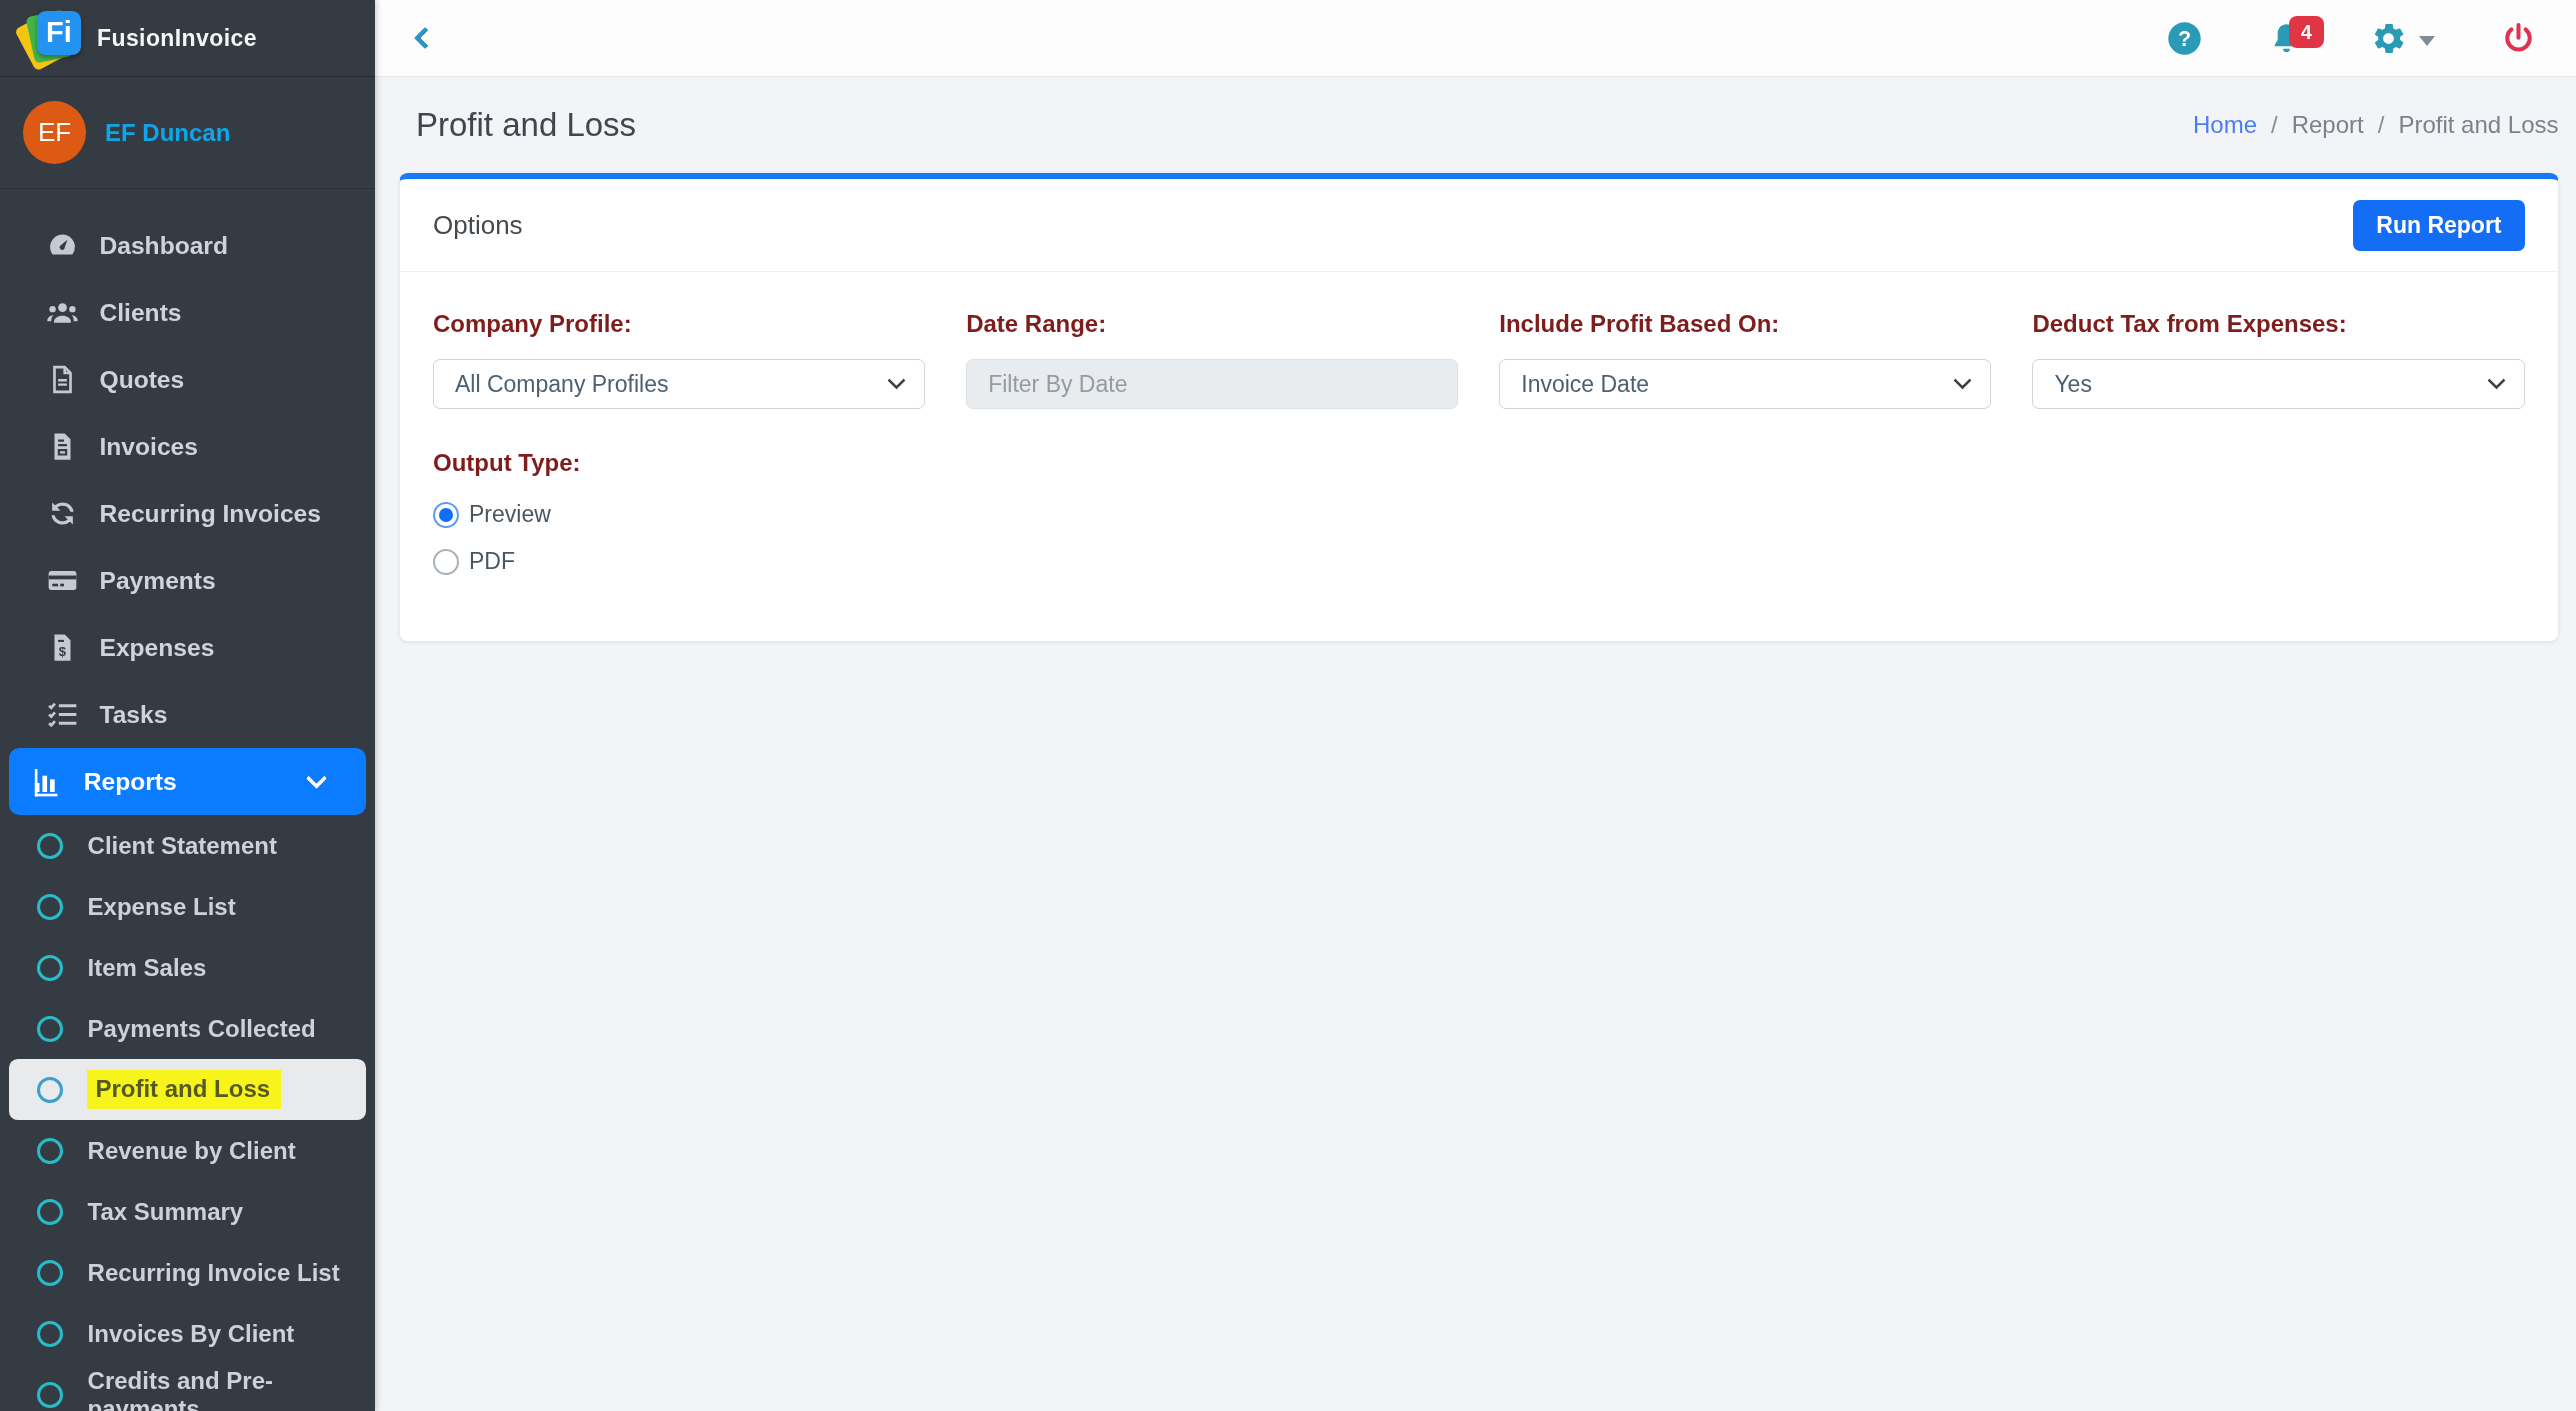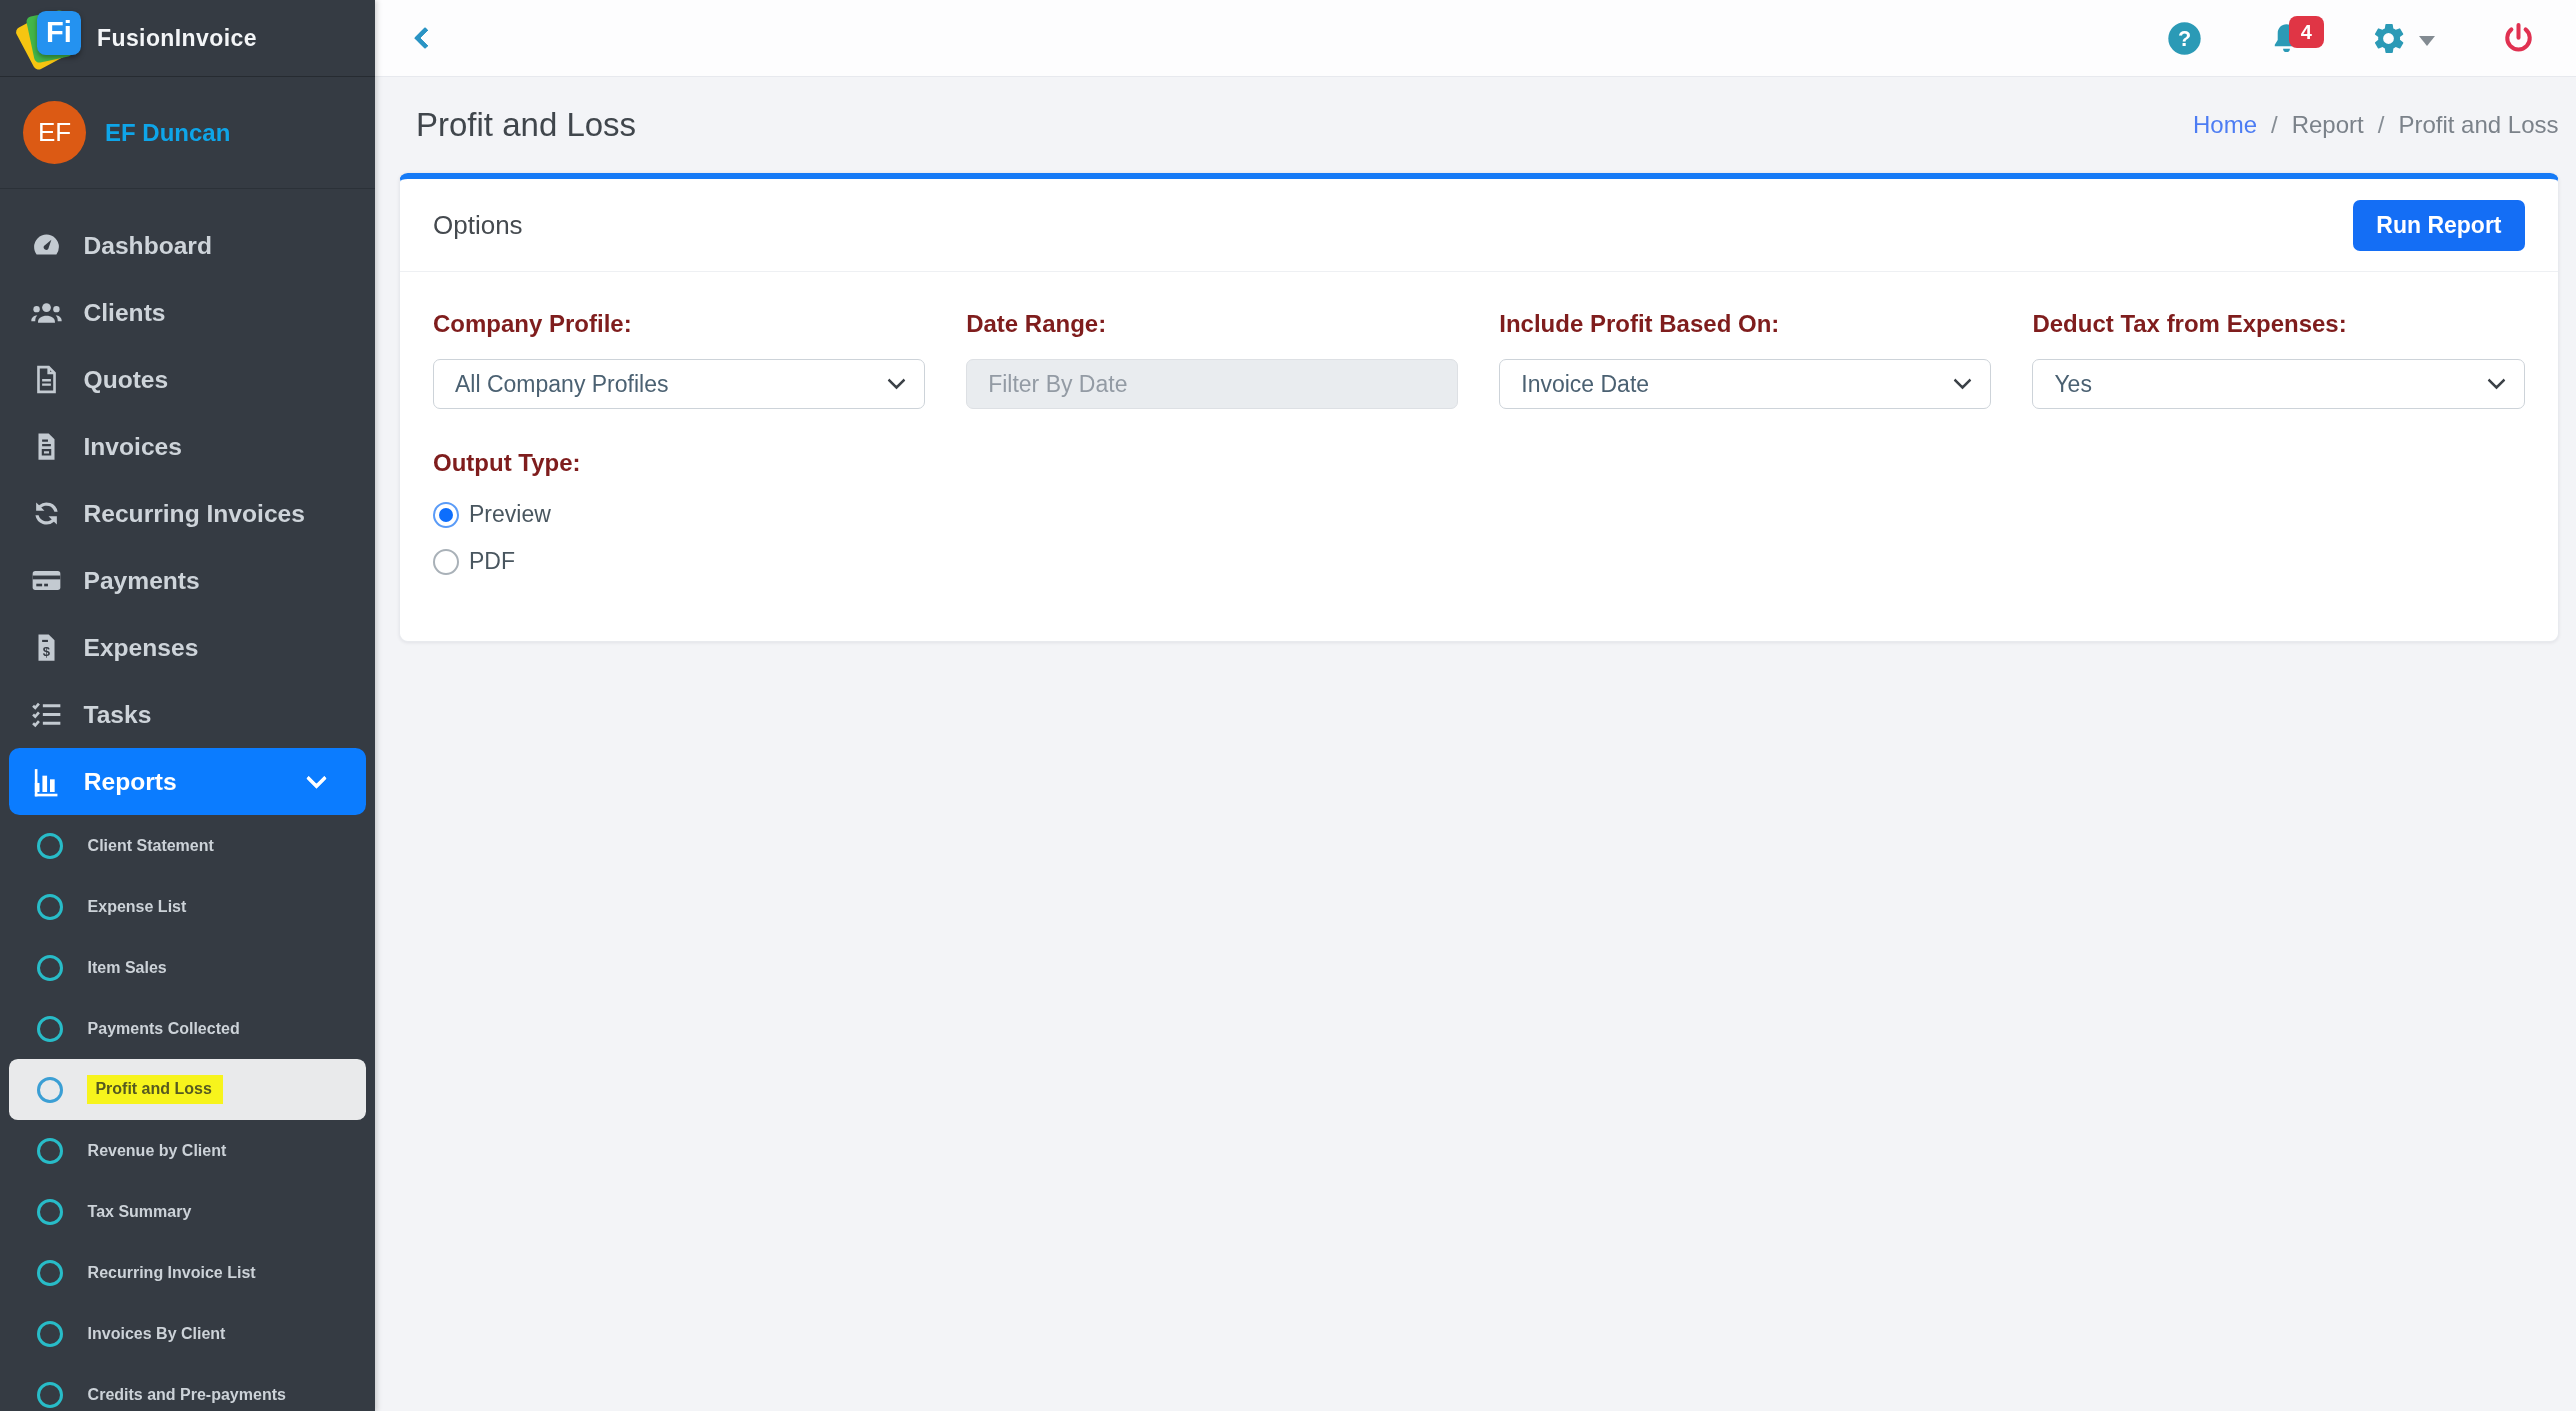--- a/index.html
+++ b/index.html
@@ -36,39 +36,39 @@
   .user-row { height: 112px; display: flex; align-items: center; padding: 0 23px; border-bottom: 0.9px solid #2b3138; }
   .avatar {
     width: 63px; height: 63px; border-radius: 50%; background: #dc5a14; color: #fff;
     display: flex; align-items: center; justify-content: center; font-size: 26px; font-weight: 500;
     flex: 0 0 63px;
   }
   .user-name { color: #0ea5e9; font-size: 24px; font-weight: 600; margin-left: 19px; }
 
   .nav { padding-top: 23px; }
   .nav-item {
-    height: 67px; display: flex; align-items: center; padding: 0 23px 0 26px;
+    height: 67px; display: flex; align-items: center; padding: 0 23px 0 42px;
     color: #ced4da; font-size: 24.6px; font-weight: 600; cursor: pointer;
   }
   .nav-icon { width: 40px; display: flex; justify-content: center; margin-right: 17.5px; color: #c3cad1; }
   .nav-icon svg { width: 35px; height: 35px; }
   .nav-item.active {
     background: #0b7cff; color: #fff; margin: 0 8.8px; padding-left: 17.5px;
     border-radius: 10.5px;
   }
   .nav-item.active .nav-icon { color: #fff; }
   .chev-down {
     width: 15px; height: 15px; border-right: 4.4px solid #fff; border-bottom: 4.4px solid #fff;
     transform: rotate(45deg); margin-left: auto; margin-right: 19px; margin-top: -7px;
     border-radius: 1.8px;
   }
 
   .subnav-item {
     height: 61px; display: flex; align-items: center; padding: 0 17.5px 0 37px;
-    color: #ccd2d8; font-size: 16px; font-weight: 600; cursor: pointer;
+    color: #ccd2d8; font-size: 24px; font-weight: 600; cursor: pointer;
   }
   .subnav-circle {
     width: 26px; height: 26px; border-radius: 50%; border: 3.5px solid #28bcc8;
     margin-right: 24.6px; flex: 0 0 26px;
   }
   .subnav-item.active {
     background: #e9eaeb; margin: 0 8.8px; padding-left: 28px; border-radius: 8.8px;
   }
   .subnav-item.active .subnav-circle { border-color: #3b9fd4; }
   .hl { background: #f7f41c; color: #565a20; padding: 5.3px 11.4px 6.1px 8px; }

